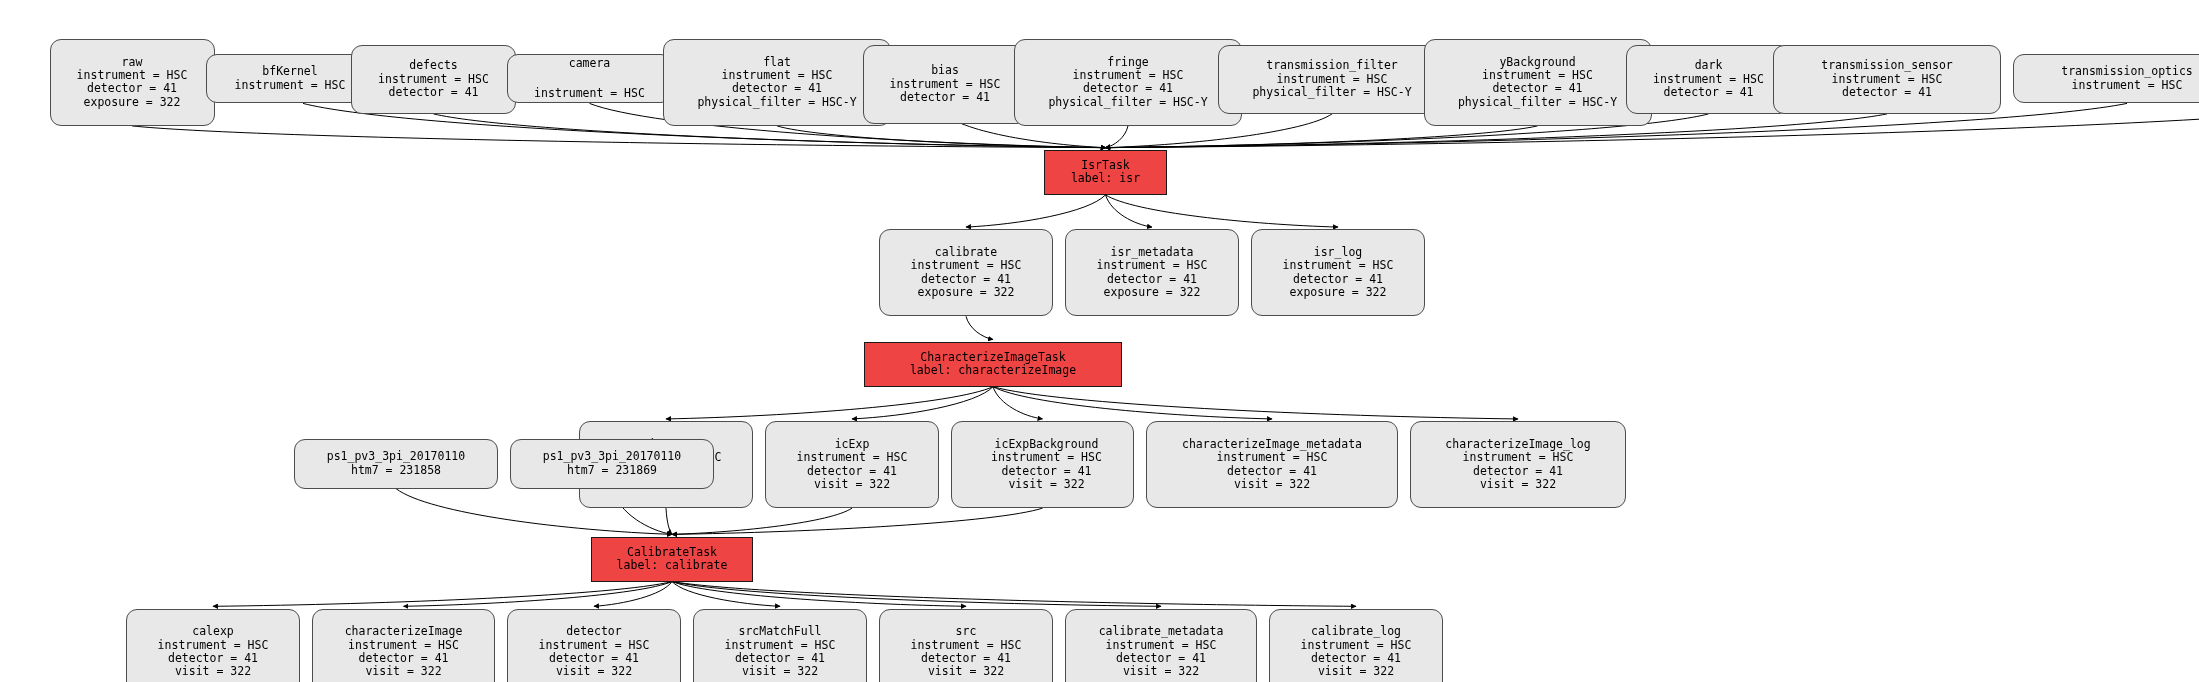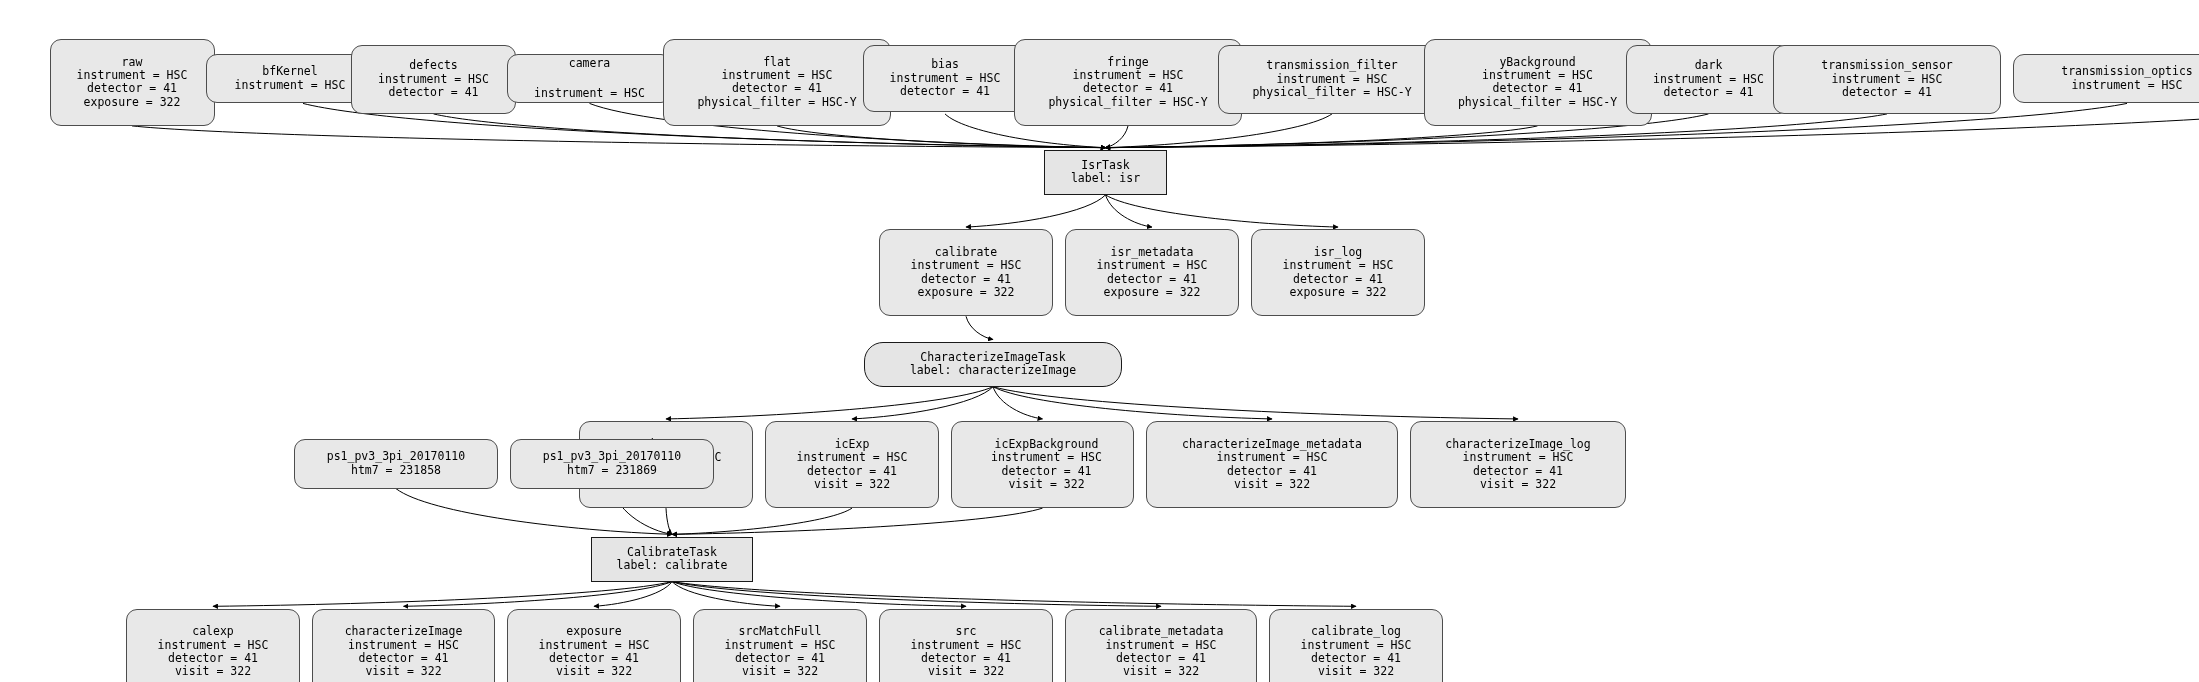--- a/index.html
+++ b/index.html
@@ -39,21 +39,21 @@
     line-height: 13.4px;
     color: #000000;
     white-space: pre;
   }
   .node.dataset {
     background: #e8e8e8;
     border: 1.4px solid #4d4d4d;
     border-radius: 11px;
   }
   .node.task {
-    background: #e5e5e5;
+    background: #ef4444;
     border: 1.6px solid #1a1a1a;
     border-radius: 0;
   }
   .node-line {
     display: block;
     white-space: pre;
   }
   .node-title {
     font-weight: normal;
   }
@@ -104,41 +104,41 @@
         <path d="M 448 388 C 487.12 397.075, 650.12 403.18, 774 404.5" fill="none" stroke="#000000" stroke-width="1" vector-effect="non-scaling-stroke" marker-end="url(#arrow)"></path>
         <path d="M 448 388 C 502.72 397.075, 730.72 403.18, 904 404.5" fill="none" stroke="#000000" stroke-width="1" vector-effect="non-scaling-stroke" marker-end="url(#arrow)"></path>
       </g>
   </svg>
   <div id="node-layer">
       <div class="node dataset" style="left: 49.5px; top: 38.9714px; width: 165px; height: 86.9363px;"><span class="node-line node-title">raw</span><span class="node-line">instrument = HSC</span><span class="node-line">detector = 41</span><span class="node-line">exposure = 322</span></div>
       <div class="node dataset" style="left: 206px; top: 53.9604px; width: 168px; height: 49.4637px;"><span class="node-line node-title">bfKernel</span><span class="node-line">instrument = HSC</span></div>
       <div class="node dataset" style="left: 351px; top: 44.967px; width: 165px; height: 68.9495px;"><span class="node-line node-title">defects</span><span class="node-line">instrument = HSC</span><span class="node-line">detector = 41</span></div>
       <div class="node dataset" style="left: 507px; top: 53.9604px; width: 165px; height: 49.4637px; gap: 16px;"><span class="node-line node-title">camera</span><span class="node-line">instrument = HSC</span></div>
       <div class="node dataset" style="left: 663px; top: 38.9714px; width: 228px; height: 86.9363px;"><span class="node-line node-title">flat</span><span class="node-line">instrument = HSC</span><span class="node-line">detector = 41</span><span class="node-line">physical_filter = HSC-Y</span></div>
-      <div class="node dataset" style="left: 862.5px; top: 44.967px; width: 165px; height: 67px;"><span class="node-line node-title">bias</span><span class="node-line">instrument = HSC</span><span class="node-line">detector = 41</span></div>
+      <div class="node dataset" style="left: 862.5px; top: 44.967px; width: 165px; height: 79px;"><span class="node-line node-title">bias</span><span class="node-line">instrument = HSC</span><span class="node-line">detector = 41</span></div>
       <div class="node dataset" style="left: 1014px; top: 38.9714px; width: 228px; height: 86.9363px;"><span class="node-line node-title">fringe</span><span class="node-line">instrument = HSC</span><span class="node-line">detector = 41</span><span class="node-line">physical_filter = HSC-Y</span></div>
       <div class="node dataset" style="left: 1218px; top: 44.967px; width: 228px; height: 68.9495px;"><span class="node-line node-title">transmission_filter</span><span class="node-line">instrument = HSC</span><span class="node-line">physical_filter = HSC-Y</span></div>
       <div class="node dataset" style="left: 1423.5px; top: 38.9714px; width: 228px; height: 86.9363px;"><span class="node-line node-title">yBackground</span><span class="node-line">instrument = HSC</span><span class="node-line">detector = 41</span><span class="node-line">physical_filter = HSC-Y</span></div>
       <div class="node dataset" style="left: 1626px; top: 44.967px; width: 165px; height: 68.9495px;"><span class="node-line node-title">dark</span><span class="node-line">instrument = HSC</span><span class="node-line">detector = 41</span></div>
       <div class="node dataset" style="left: 1773px; top: 44.967px; width: 228px; height: 68.9495px;"><span class="node-line node-title">transmission_sensor</span><span class="node-line">instrument = HSC</span><span class="node-line">detector = 41</span></div>
       <div class="node dataset" style="left: 2013px; top: 53.9604px; width: 228px; height: 49.4637px;"><span class="node-line node-title">transmission_optics</span><span class="node-line">instrument = HSC</span></div>
       <div class="node task" style="left: 1044px; top: 149.89px; width: 123px; height: 44.967px;"><span class="node-line node-title">IsrTask</span><span class="node-line">label: isr</span></div>
       <div class="node dataset" style="left: 879px; top: 229.332px; width: 174px; height: 86.9363px;"><span class="node-line node-title">calibrate</span><span class="node-line">instrument = HSC</span><span class="node-line">detector = 41</span><span class="node-line">exposure = 322</span></div>
       <div class="node dataset" style="left: 1065px; top: 229.332px; width: 174px; height: 86.9363px;"><span class="node-line node-title">isr_metadata</span><span class="node-line">instrument = HSC</span><span class="node-line">detector = 41</span><span class="node-line">exposure = 322</span></div>
       <div class="node dataset" style="left: 1251px; top: 229.332px; width: 174px; height: 86.9363px;"><span class="node-line node-title">isr_log</span><span class="node-line">instrument = HSC</span><span class="node-line">detector = 41</span><span class="node-line">exposure = 322</span></div>
-      <div class="node task" style="left: 864px; top: 341.749px; width: 258px; height: 44.967px; border-radius: 19px;"><span class="node-line node-title">CharacterizeImageTask</span><span class="node-line">label: characterizeImage</span></div>
+      <div class="node task" style="left: 864px; top: 341.749px; width: 258px; height: 44.967px;"><span class="node-line node-title">CharacterizeImageTask</span><span class="node-line">label: characterizeImage</span></div>
       <div class="node dataset" style="left: 579px; top: 421.191px; width: 174px; height: 86.9363px;"><span class="node-line node-title">icSrc</span><span class="node-line">instrument = HSC</span><span class="node-line">detector = 41</span><span class="node-line">visit = 322</span></div>
       <div class="node dataset" style="left: 765px; top: 421.191px; width: 174px; height: 86.9363px;"><span class="node-line node-title">icExp</span><span class="node-line">instrument = HSC</span><span class="node-line">detector = 41</span><span class="node-line">visit = 322</span></div>
       <div class="node dataset" style="left: 951px; top: 421.191px; width: 183px; height: 86.9363px; padding-left: 8px;"><span class="node-line node-title">icExpBackground</span><span class="node-line">instrument = HSC</span><span class="node-line">detector = 41</span><span class="node-line">visit = 322</span></div>
       <div class="node dataset" style="left: 1146px; top: 421.191px; width: 252px; height: 86.9363px;"><span class="node-line node-title">characterizeImage_metadata</span><span class="node-line">instrument = HSC</span><span class="node-line">detector = 41</span><span class="node-line">visit = 322</span></div>
       <div class="node dataset" style="left: 1410px; top: 421.191px; width: 216px; height: 86.9363px;"><span class="node-line node-title">characterizeImage_log</span><span class="node-line">instrument = HSC</span><span class="node-line">detector = 41</span><span class="node-line">visit = 322</span></div>
       <div class="node dataset" style="left: 294px; top: 439.178px; width: 204px; height: 49.4637px;"><span class="node-line node-title">ps1_pv3_3pi_20170110</span><span class="node-line">htm7 = 231858</span></div>
       <div class="node dataset" style="left: 510px; top: 439.178px; width: 204px; height: 49.4637px;"><span class="node-line node-title">ps1_pv3_3pi_20170110</span><span class="node-line">htm7 = 231869</span></div>
       <div class="node task" style="left: 591px; top: 536.607px; width: 162px; height: 44.967px;"><span class="node-line node-title">CalibrateTask</span><span class="node-line">label: calibrate</span></div>
       <div class="node dataset" style="left: 126px; top: 608.554px; width: 174px; height: 86.9363px;"><span class="node-line node-title">calexp</span><span class="node-line">instrument = HSC</span><span class="node-line">detector = 41</span><span class="node-line">visit = 322</span></div>
       <div class="node dataset" style="left: 312px; top: 608.554px; width: 183px; height: 86.9363px;"><span class="node-line node-title">characterizeImage</span><span class="node-line">instrument = HSC</span><span class="node-line">detector = 41</span><span class="node-line">visit = 322</span></div>
-      <div class="node dataset" style="left: 507px; top: 608.554px; width: 174px; height: 86.9363px;"><span class="node-line node-title">exposure</span><span class="node-line">instrument = HSC</span><span class="node-line">detector = 41</span><span class="node-line">visit = 322</span></div>
+      <div class="node dataset" style="left: 507px; top: 608.554px; width: 174px; height: 86.9363px;"><span class="node-line node-title">detector</span><span class="node-line">instrument = HSC</span><span class="node-line">detector = 41</span><span class="node-line">visit = 322</span></div>
       <div class="node dataset" style="left: 693px; top: 608.554px; width: 174px; height: 86.9363px;"><span class="node-line node-title">srcMatchFull</span><span class="node-line">instrument = HSC</span><span class="node-line">detector = 41</span><span class="node-line">visit = 322</span></div>
       <div class="node dataset" style="left: 879px; top: 608.554px; width: 174px; height: 86.9363px;"><span class="node-line node-title">src</span><span class="node-line">instrument = HSC</span><span class="node-line">detector = 41</span><span class="node-line">visit = 322</span></div>
       <div class="node dataset" style="left: 1065px; top: 608.554px; width: 192px; height: 86.9363px;"><span class="node-line node-title">calibrate_metadata</span><span class="node-line">instrument = HSC</span><span class="node-line">detector = 41</span><span class="node-line">visit = 322</span></div>
       <div class="node dataset" style="left: 1269px; top: 608.554px; width: 174px; height: 86.9363px;"><span class="node-line node-title">calibrate_log</span><span class="node-line">instrument = HSC</span><span class="node-line">detector = 41</span><span class="node-line">visit = 322</span></div>
     </div>
 </div>
 
 </body></html>

